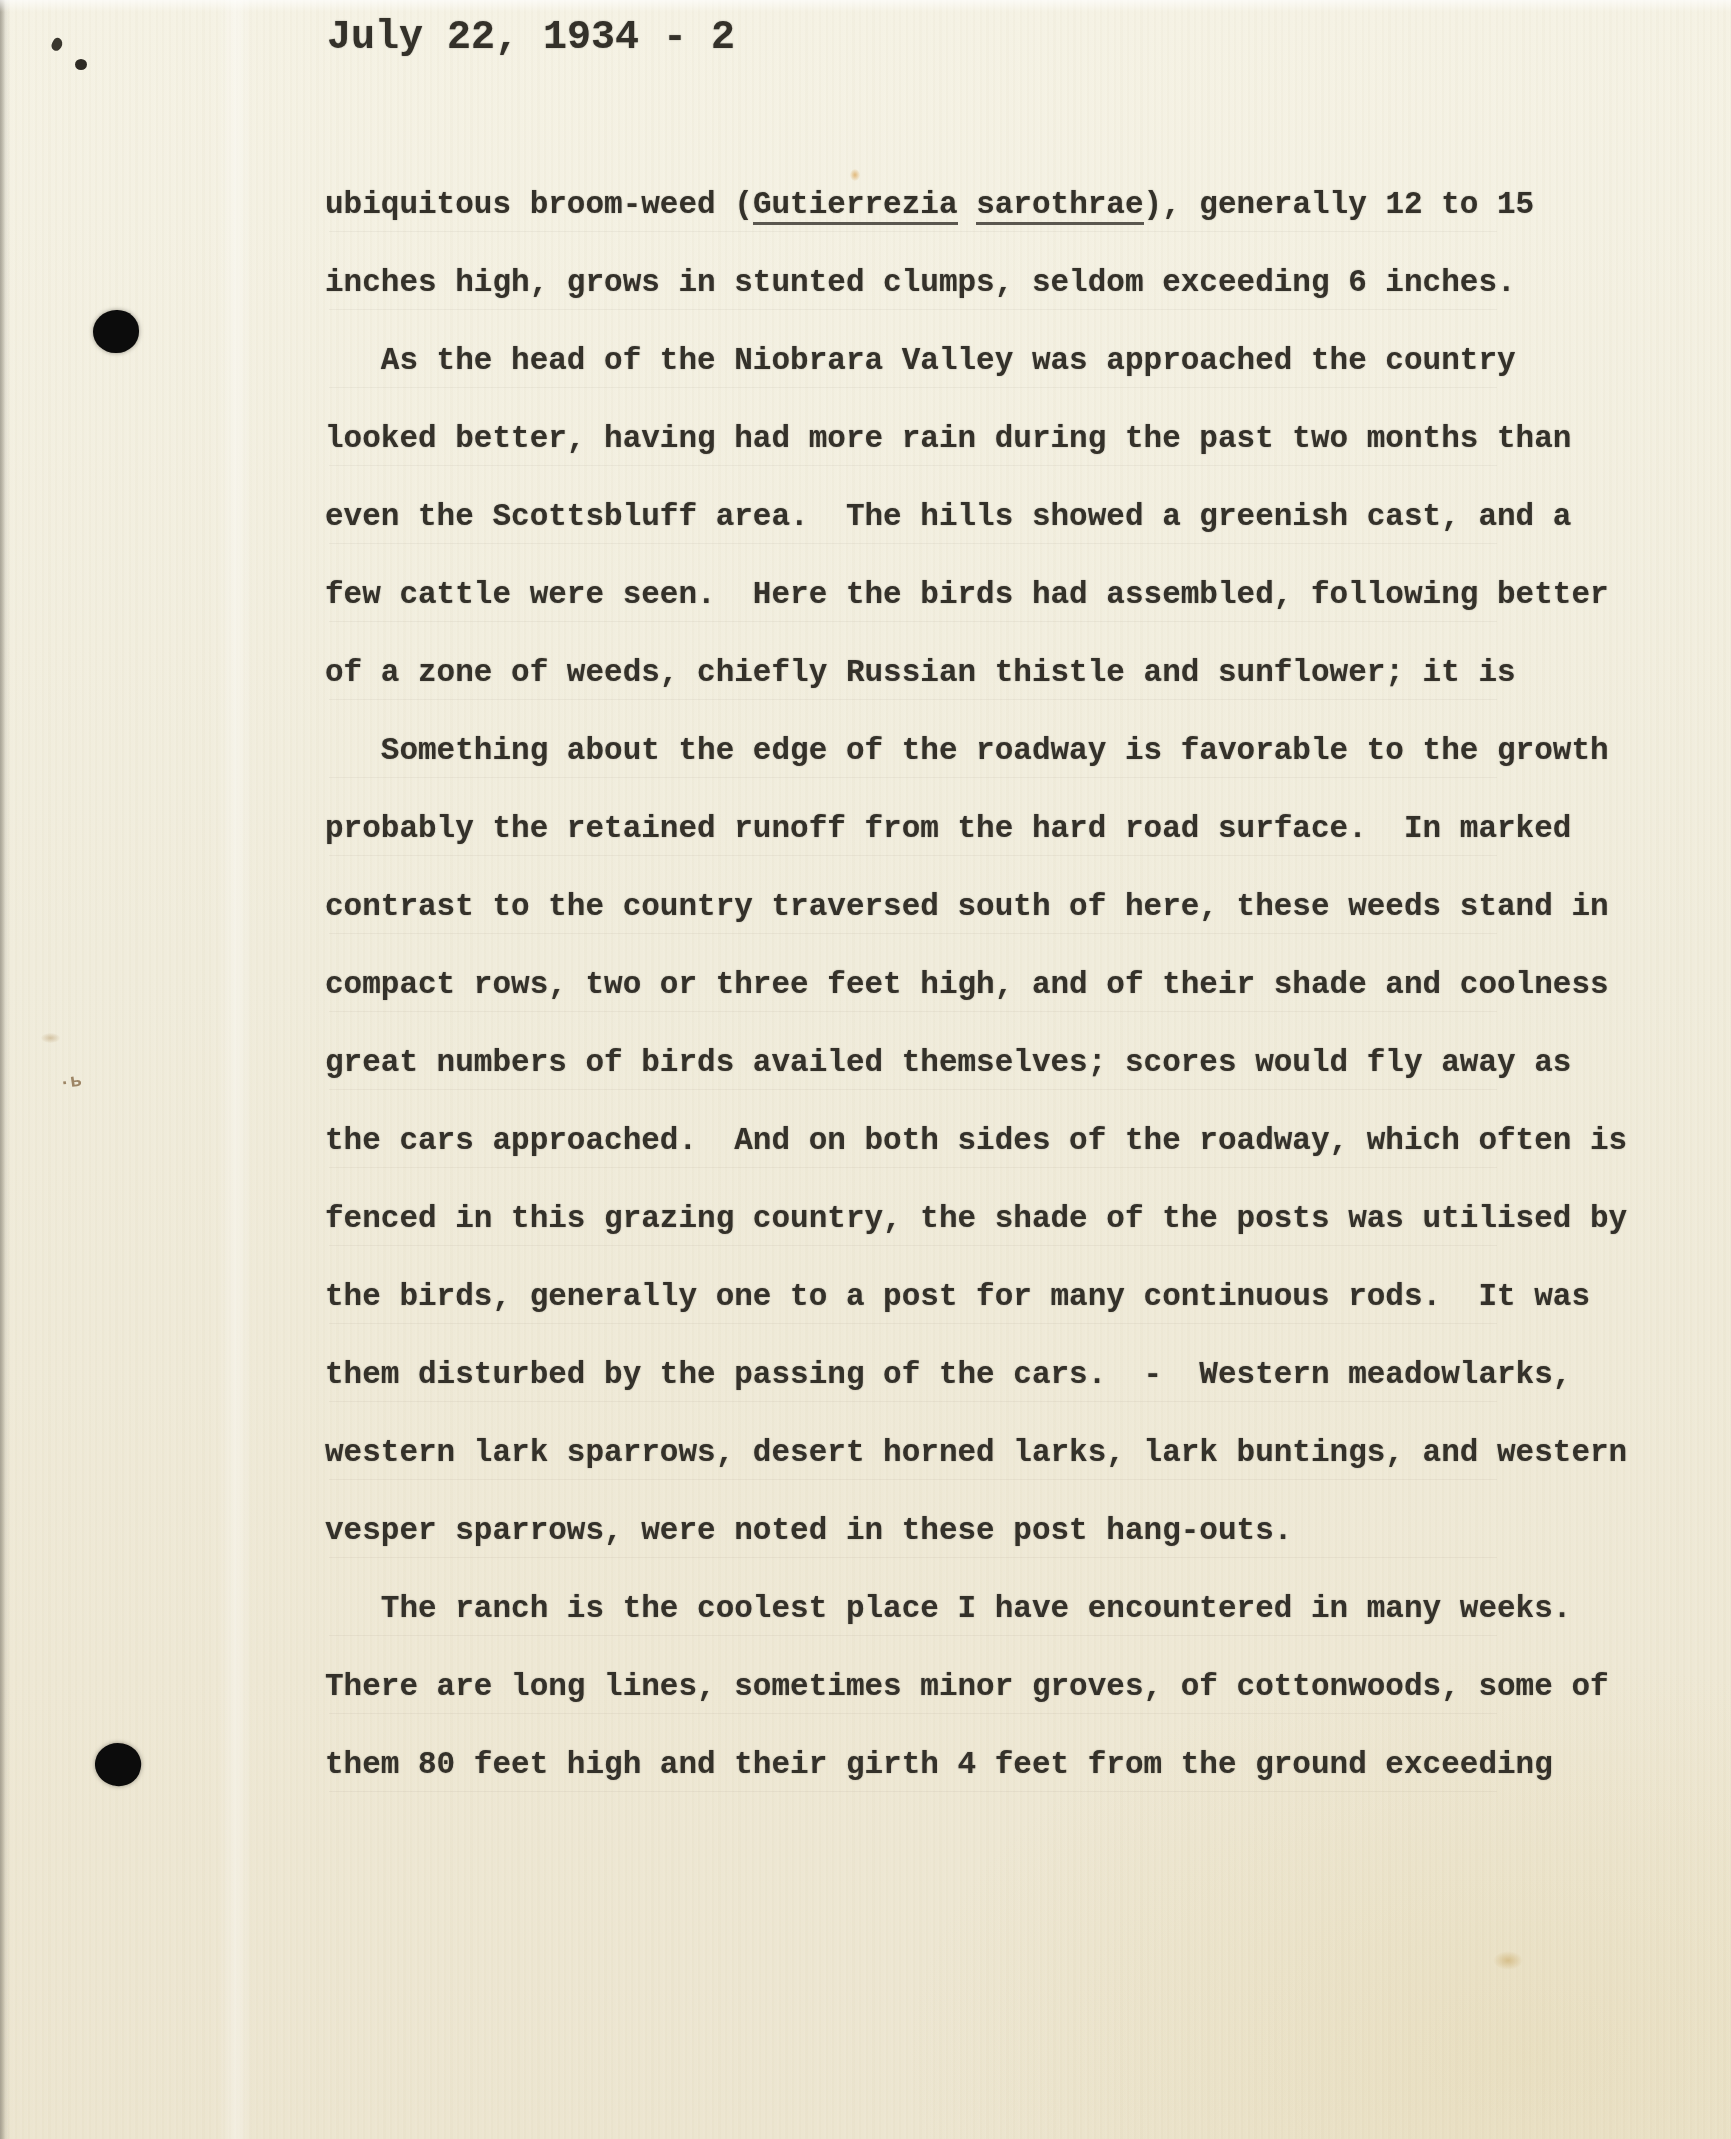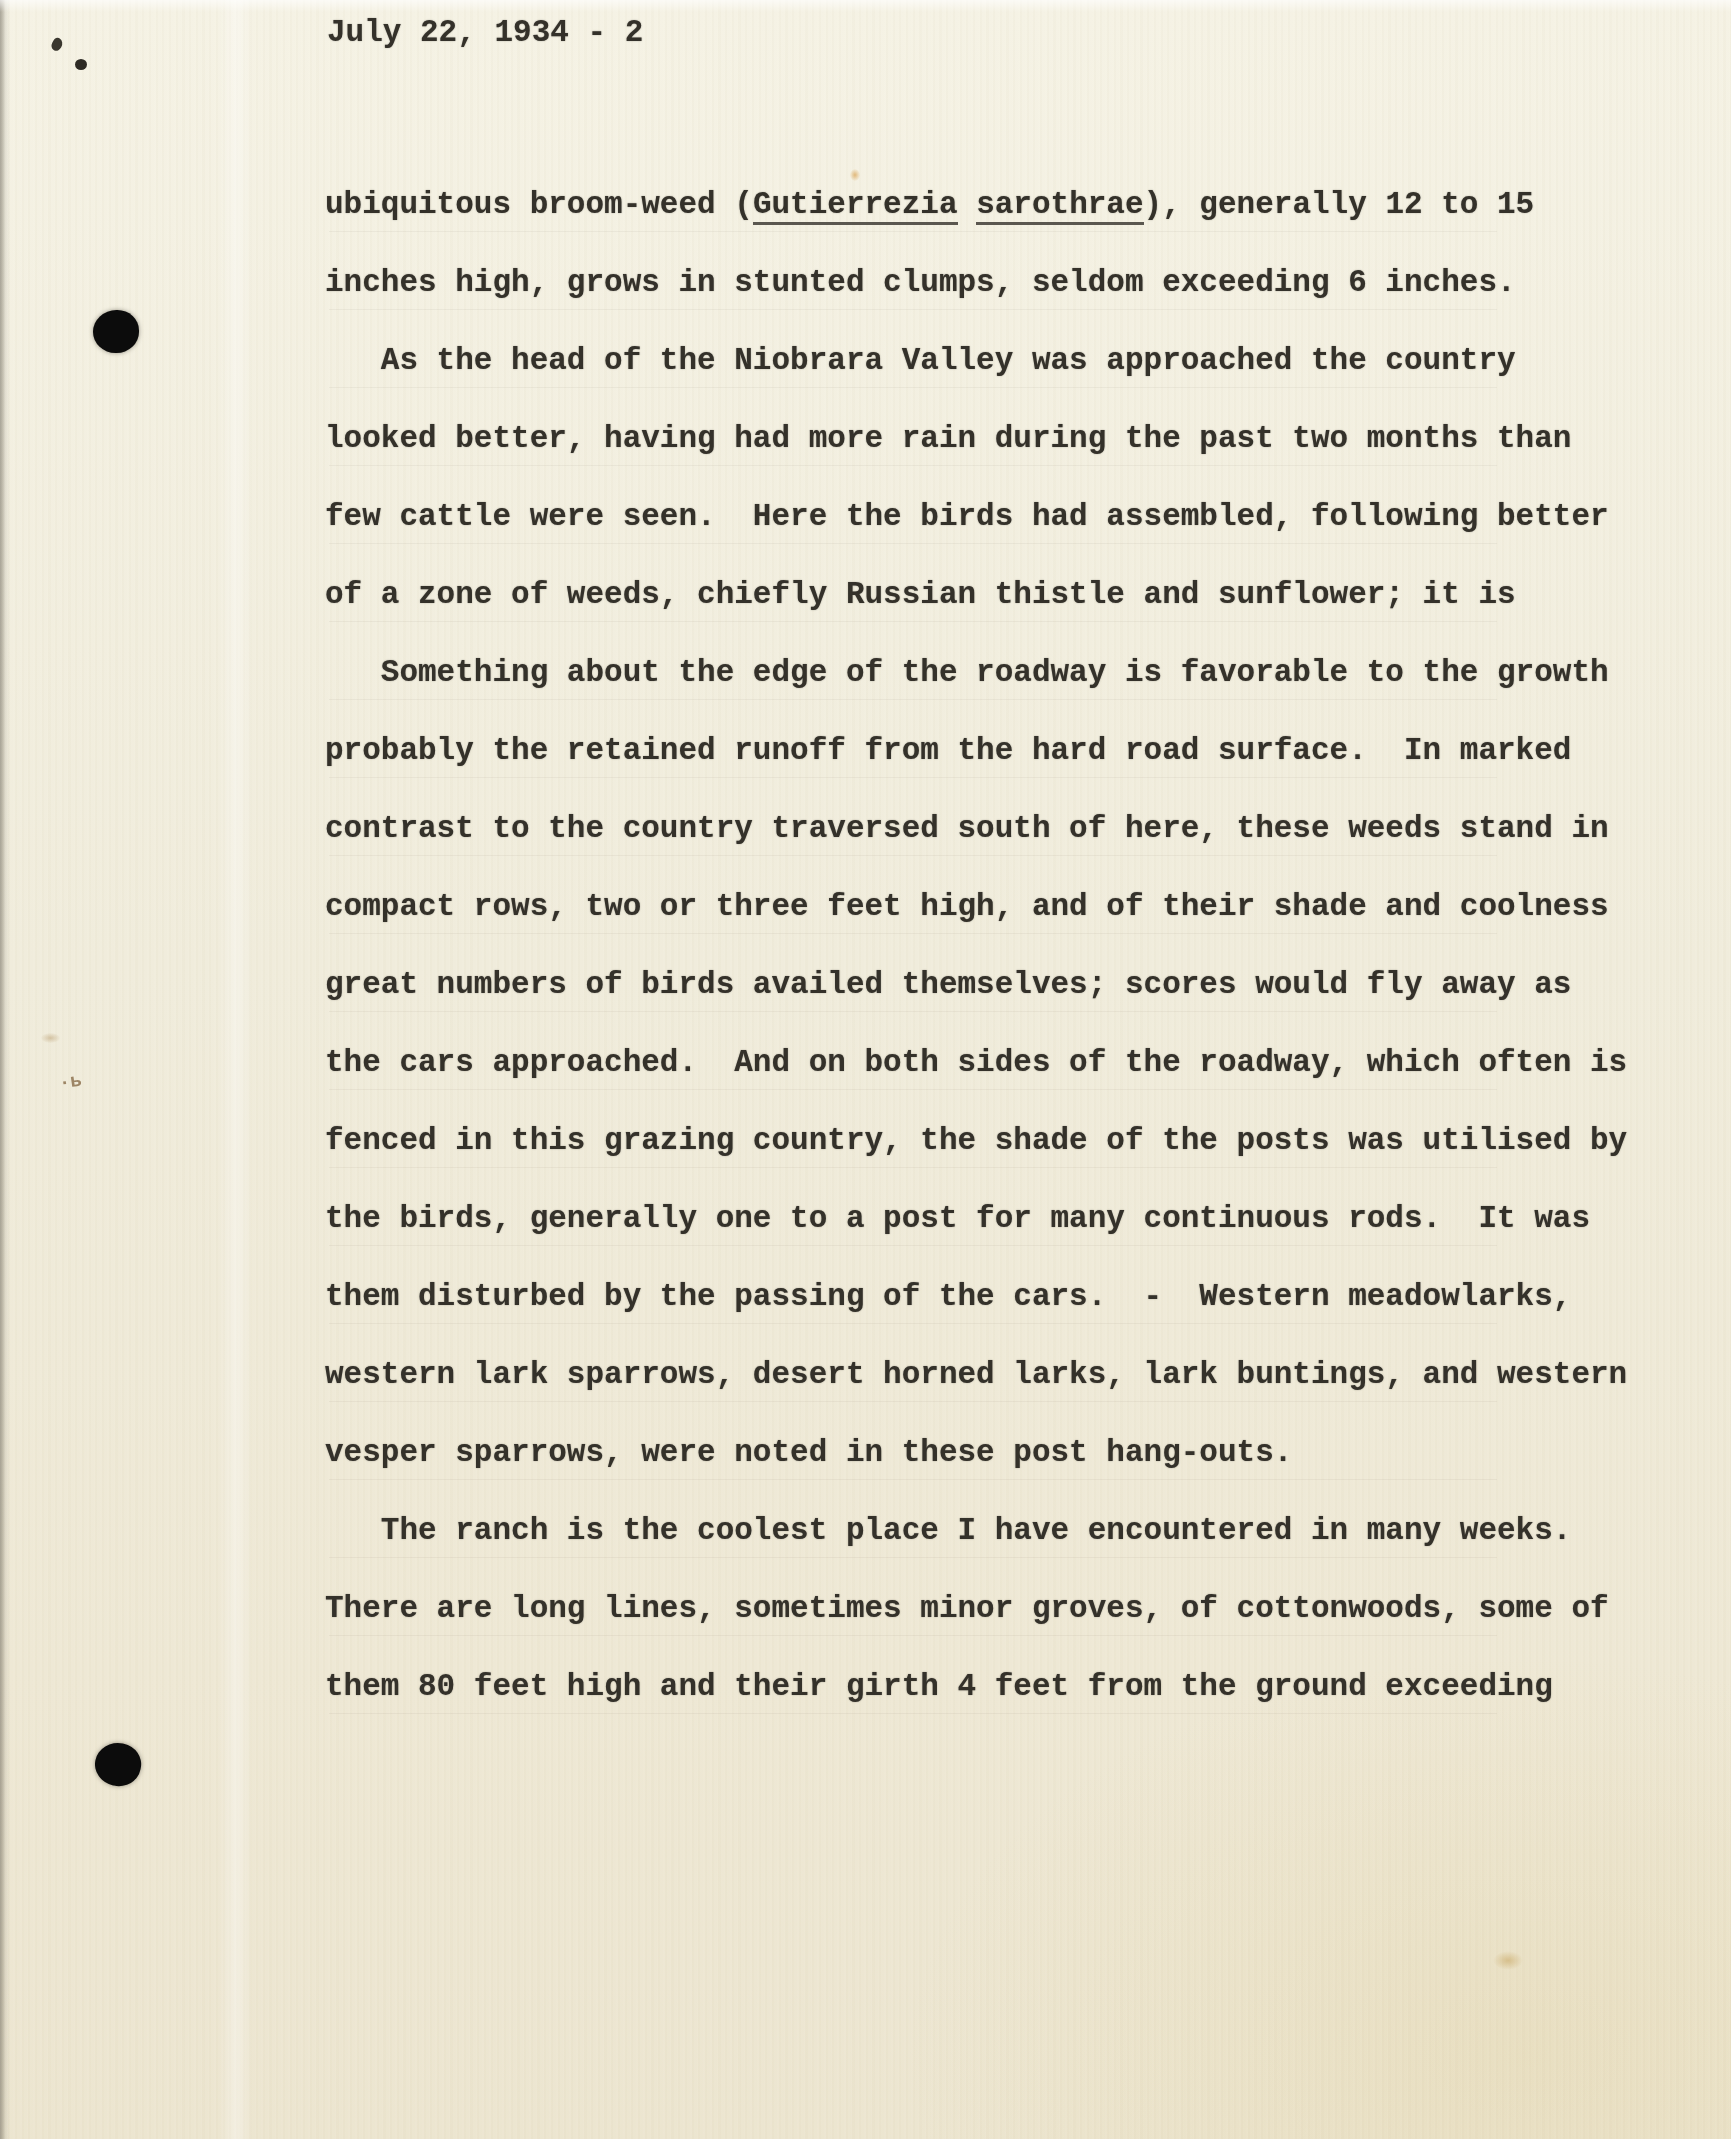--- a/index.html
+++ b/index.html
@@ -26,21 +26,21 @@
     position: absolute; left: 0; top: 0; right: 0; height: 12px;
     background: linear-gradient(180deg, rgba(255,255,255,0.65), rgba(255,255,255,0) 100%);
   }
   .fold-highlight {
     position: absolute; top: 0; bottom: 0; left: 219px; width: 34px;
     background: linear-gradient(90deg, rgba(255,255,255,0), rgba(255,255,255,0.35), rgba(255,255,255,0));
   }
   .header-line {
     position: absolute;
     left: 327px; top: 15px;
-    font-size: 31px; font-weight: bold;
+    font-size: 40px; font-weight: bold;
     color: #34312a;
     text-shadow: 0 0 1.5px rgba(52,49,42,0.45);
     white-space: pre;
   }
   .text-block {
     position: absolute;
     left: 325px; top: 166px; right: 44px;
   }
   .line {
     position: relative;
@@ -114,20 +114,21 @@
   <div class="stain-b"></div>
   <div class="stain-c"></div>
 
   <div class="header-line">July 22, 1934 - 2</div>
 
   <div class="text-block">
       <div class="line"><span>ubiquitous broom-weed (</span><span class="u">Gutierrezia</span><span> </span><span class="u">sarothrae</span><span>), generally 12 to 15</span></div>
       <div class="line"><span>inches high, grows in stunted clumps, seldom exceeding 6 inches.</span></div>
       <div class="line"><span>   As the head of the Niobrara Valley was approached the country</span></div>
       <div class="line"><span>looked better, having had more rain during the past two months than</span></div>
+      <div class="line"><span>even the Scottsbluff area.  The hills showed a greenish cast, and a</span></div>
       <div class="line"><span>few cattle were seen.  Here the birds had assembled, following better</span></div>
       <div class="line"><span>of a zone of weeds, chiefly Russian thistle and sunflower; it is</span></div>
       <div class="line"><span>   Something about the edge of the roadway is favorable to the growth</span></div>
       <div class="line"><span>probably the retained runoff from the hard road surface.  In marked</span></div>
       <div class="line"><span>contrast to the country traversed south of here, these weeds stand in</span></div>
       <div class="line"><span>compact rows, two or three feet high, and of their shade and coolness</span></div>
       <div class="line"><span>great numbers of birds availed themselves; scores would fly away as</span></div>
       <div class="line"><span>the cars approached.  And on both sides of the roadway, which often is</span></div>
       <div class="line"><span>fenced in this grazing country, the shade of the posts was utilised by</span></div>
       <div class="line"><span>the birds, generally one to a post for many continuous rods.  It was</span></div>

